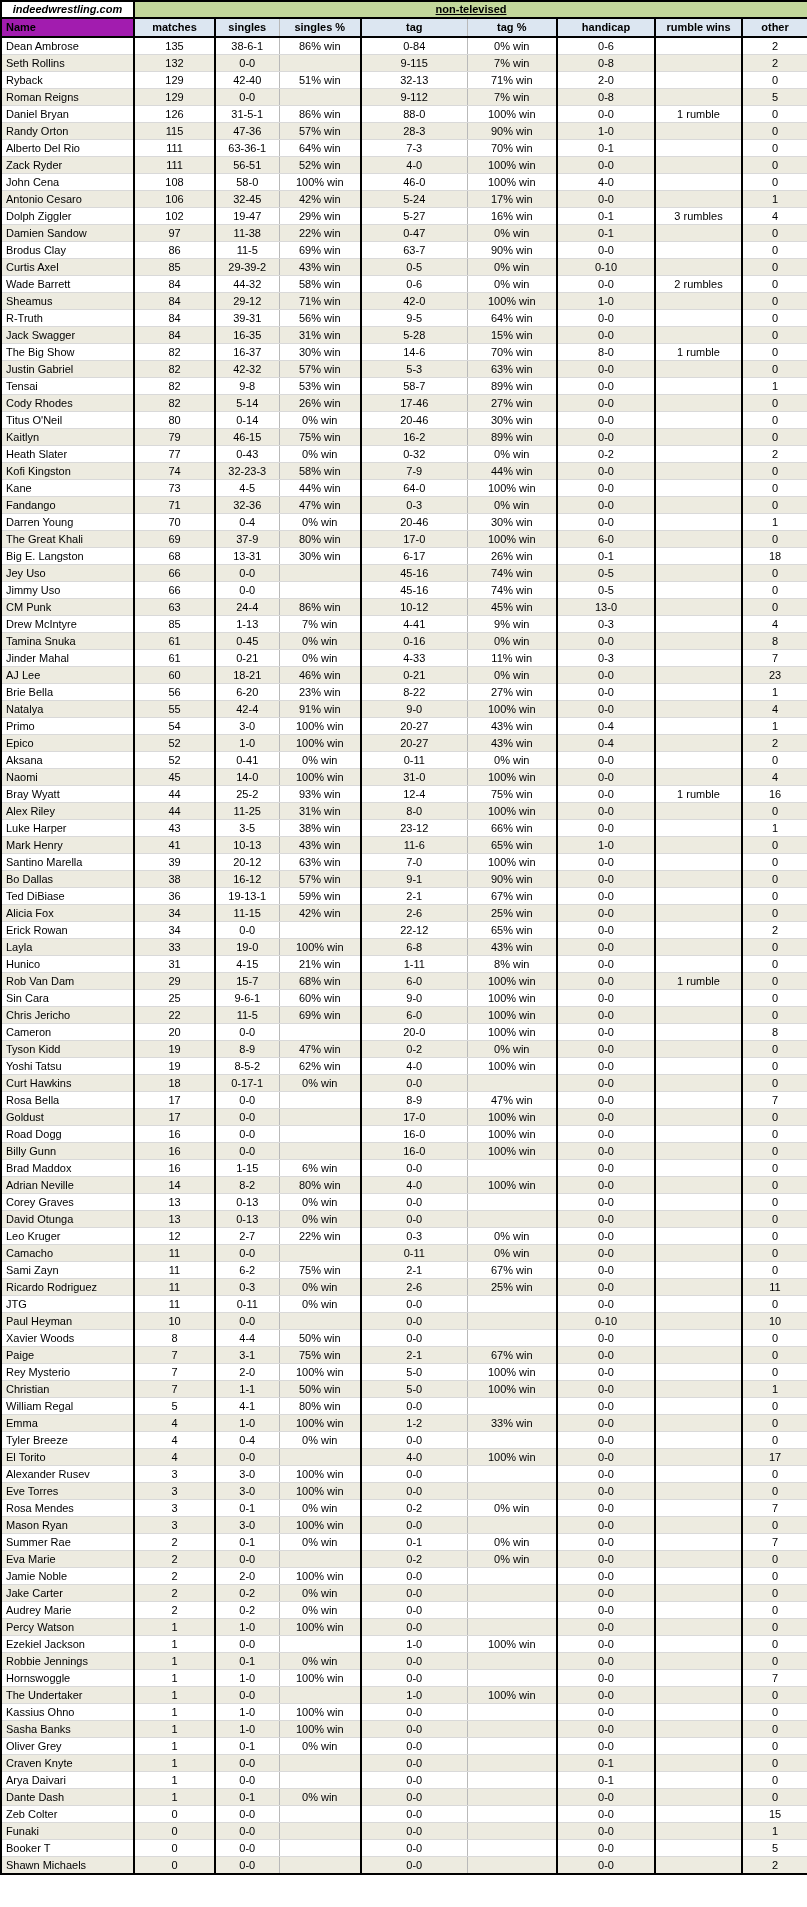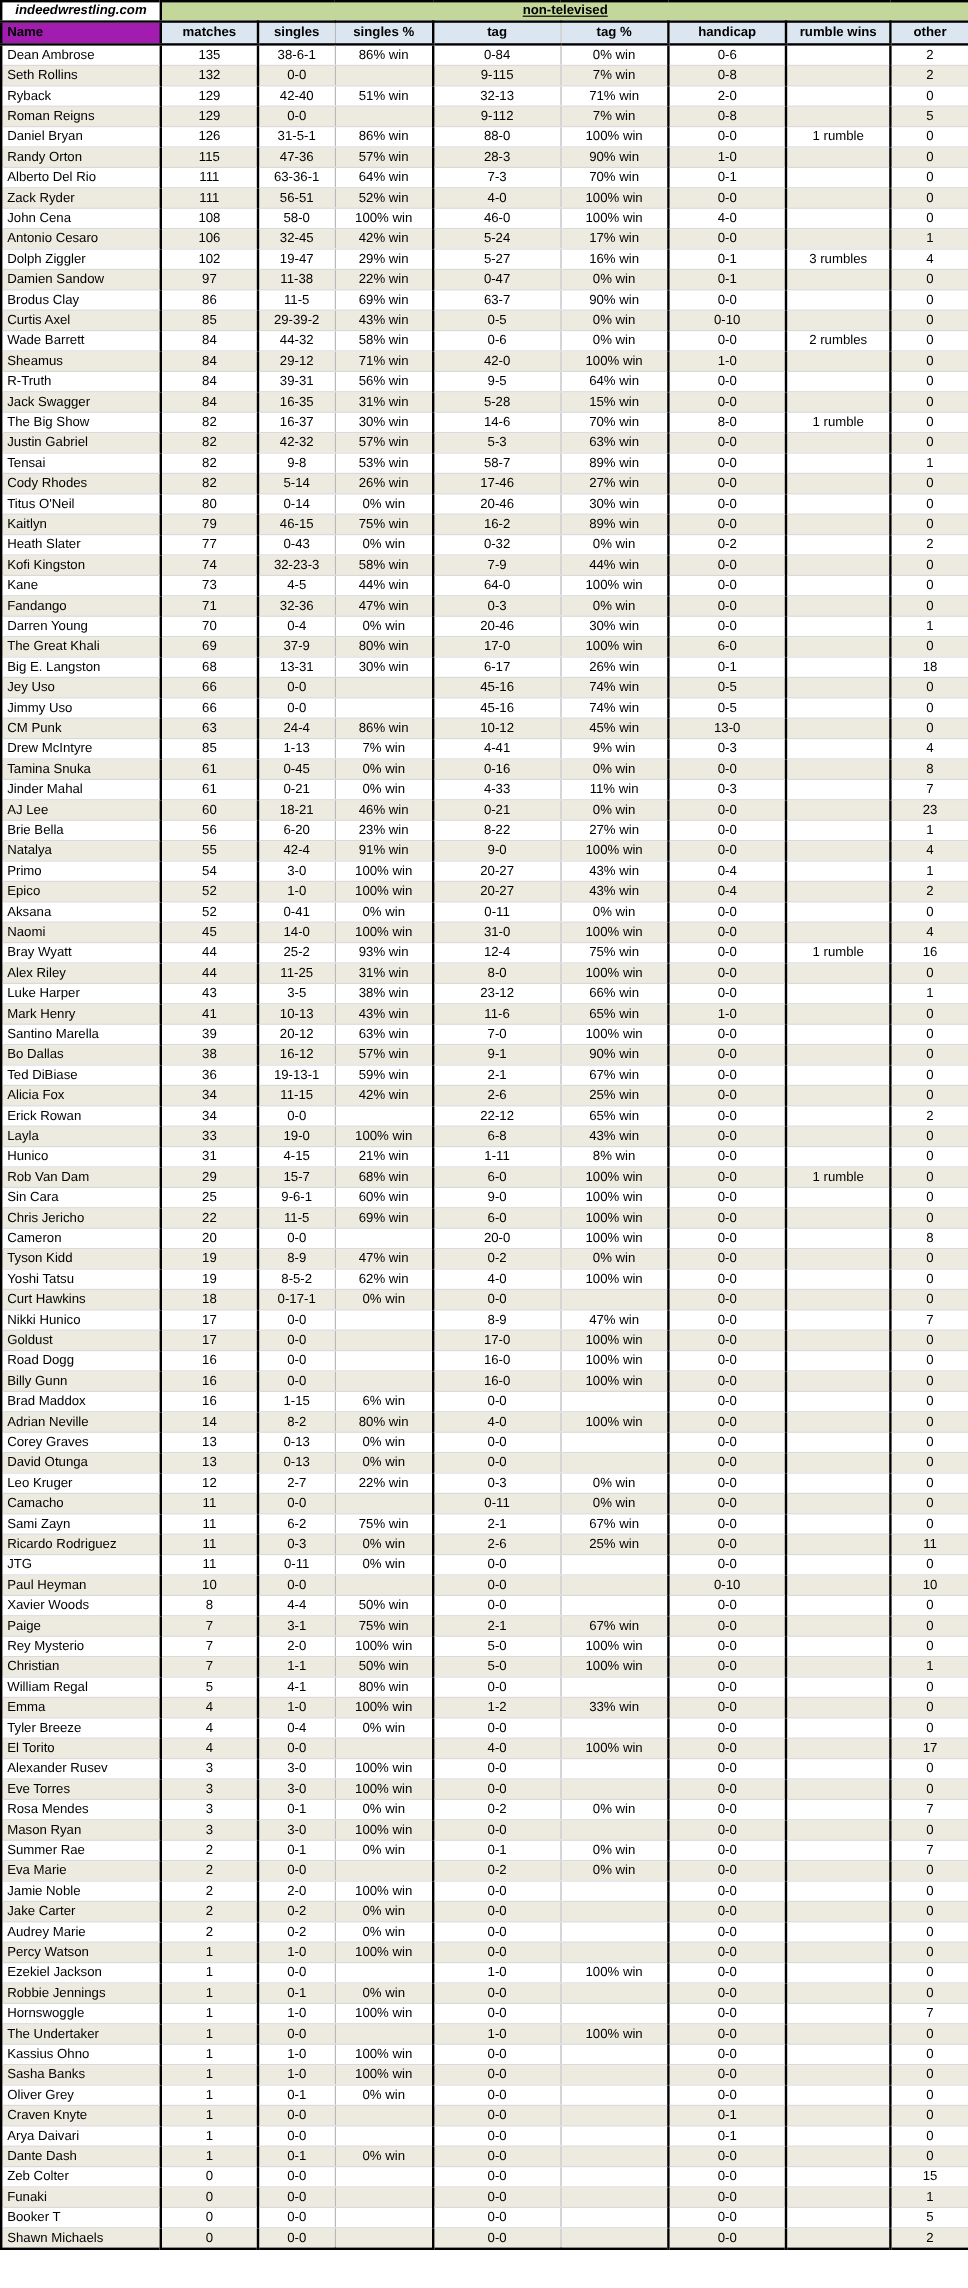--- a/index.html
+++ b/index.html
@@ -757,21 +757,21 @@
           <td class="c1">18</td>
           <td class="c2">0-17-1</td>
           <td class="c3">0% win</td>
           <td class="c4">0-0</td>
           <td class="c5"></td>
           <td class="c6">0-0</td>
           <td class="c7"></td>
           <td class="c8">0</td>
         </tr>
         <tr>
-          <td class="c0">Nikki Hunico</td>
+          <td class="c0">Rosa Bella</td>
           <td class="c1">17</td>
           <td class="c2">0-0</td>
           <td class="c3"></td>
           <td class="c4">8-9</td>
           <td class="c5">47% win</td>
           <td class="c6">0-0</td>
           <td class="c7"></td>
           <td class="c8">7</td>
         </tr>
         <tr>

